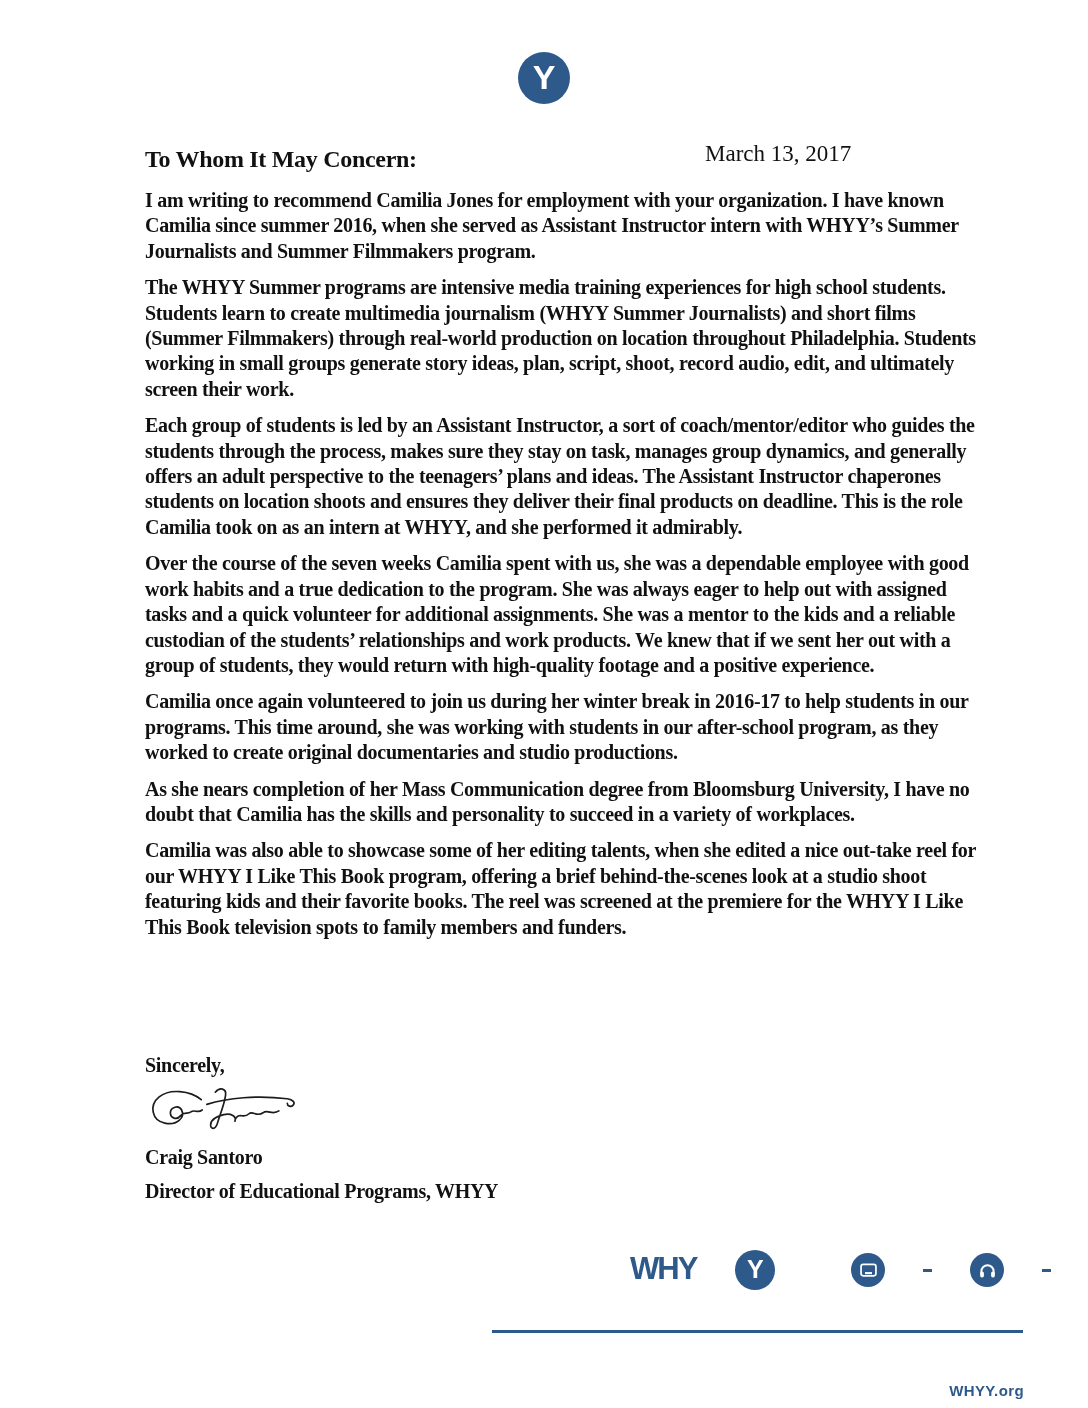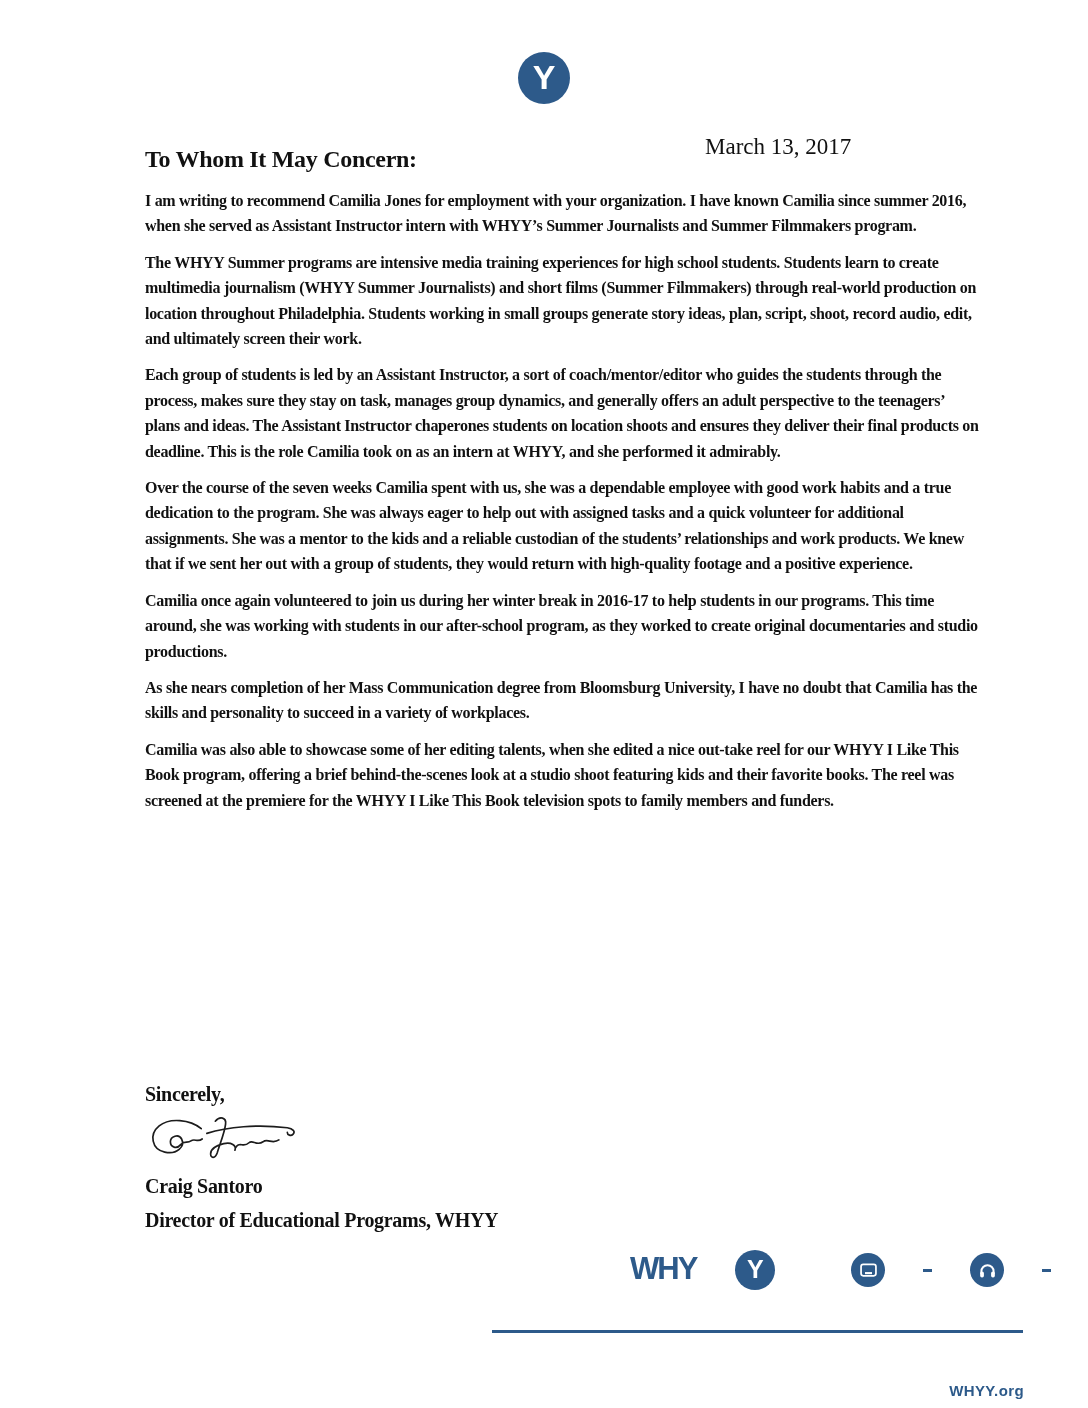--- a/index.html
+++ b/index.html
@@ -28,55 +28,54 @@
     font-family: "Liberation Sans", sans-serif;
     font-weight: 700;
     font-size: 34px;
     line-height: 1;
     transform: translateY(-1px);
   }
 
   
   .date {
     position: absolute;
-    left: 705px; top: 134px;
+    left: 705px; top: 141px;
     font-size: 23px;
     color: var(--ink);
   }
   .salutation {
     position: absolute;
     left: 145px; top: 146px;
     font-size: 24px;
     font-weight: 700;
     letter-spacing: -0.3px;
     color: var(--ink);
   }
 
   
   .letter-body {
     position: absolute;
     left: 145px; top: 188px;
     width: 834px;
     color: var(--ink);
   }
   .letter-body .para {
-    font-size: 16px;
+    font-size: 20px;
     font-weight: 700;
     line-height: 25.4px;
     letter-spacing: -0.3px;
     margin-bottom: 11px;
     text-align: left;
   }
 
   
   .closing {
     position: absolute;
     left: 145px; top: 1054px;
     color: var(--ink);
-    margin-top: 29px;
   }
   .valediction {
     font-size: 20px;
     font-weight: 700;
     letter-spacing: -0.3px;
   }
   .signature {
     margin-top: 4px;
     height: 58px;
   }

